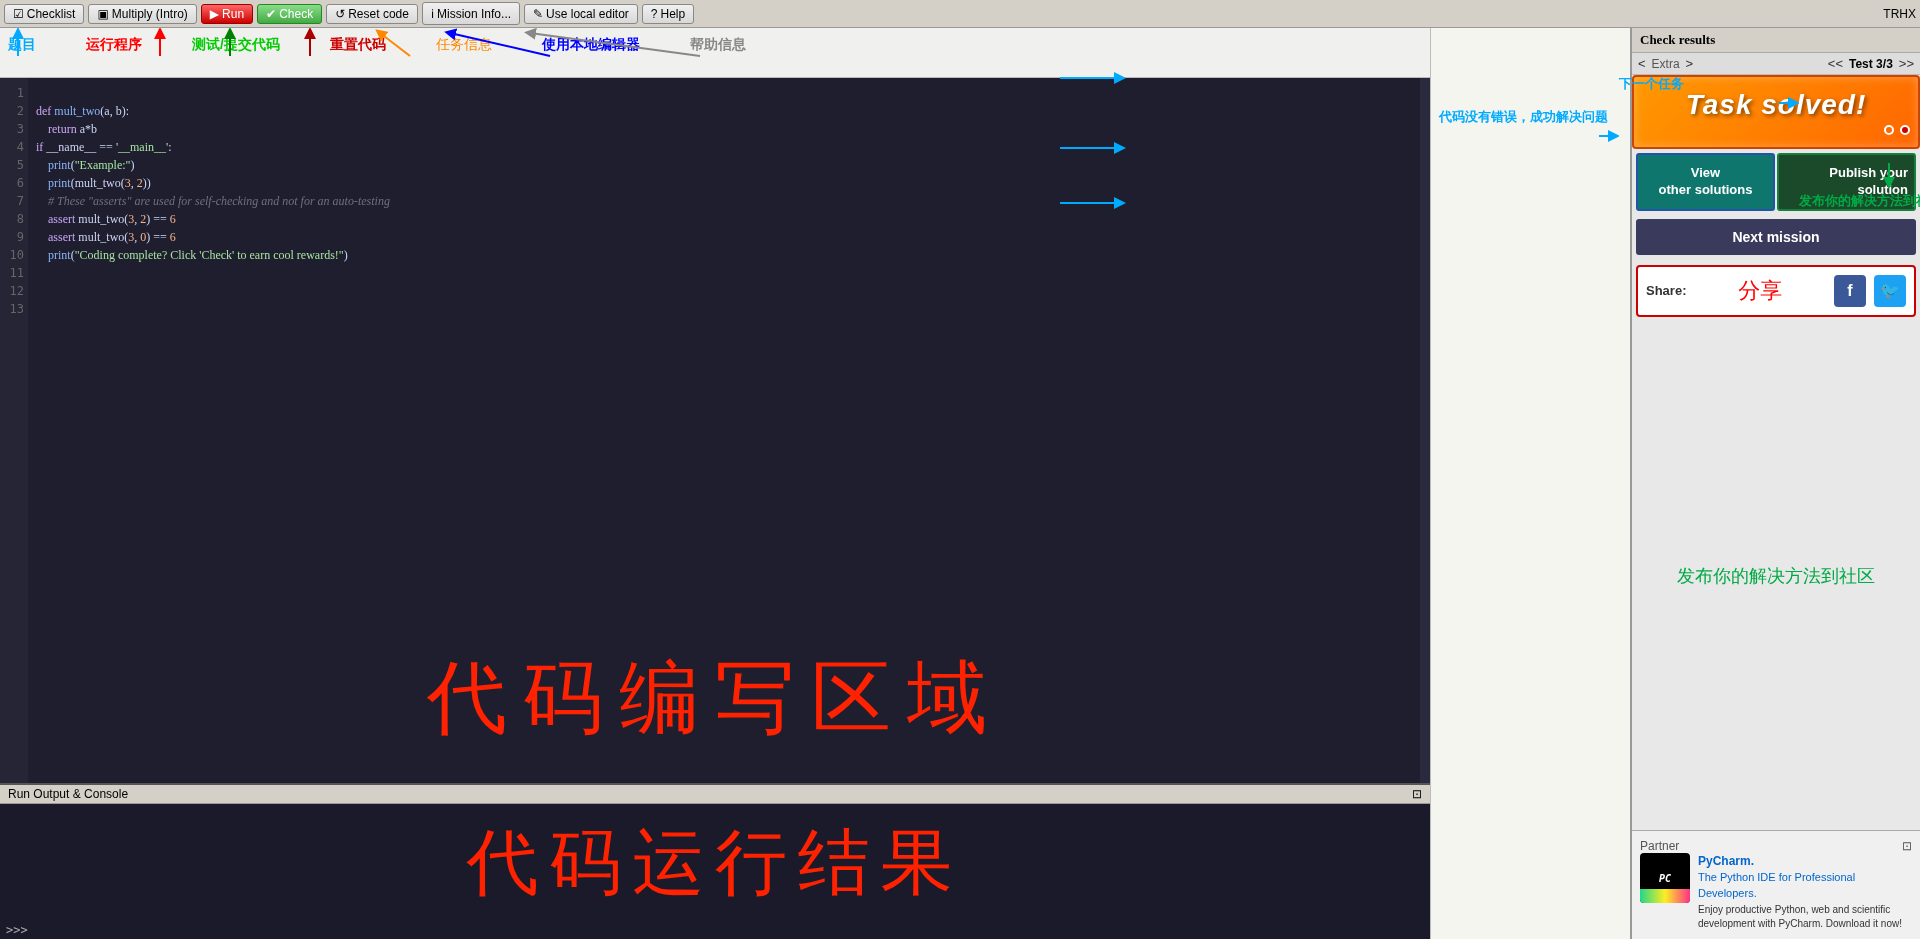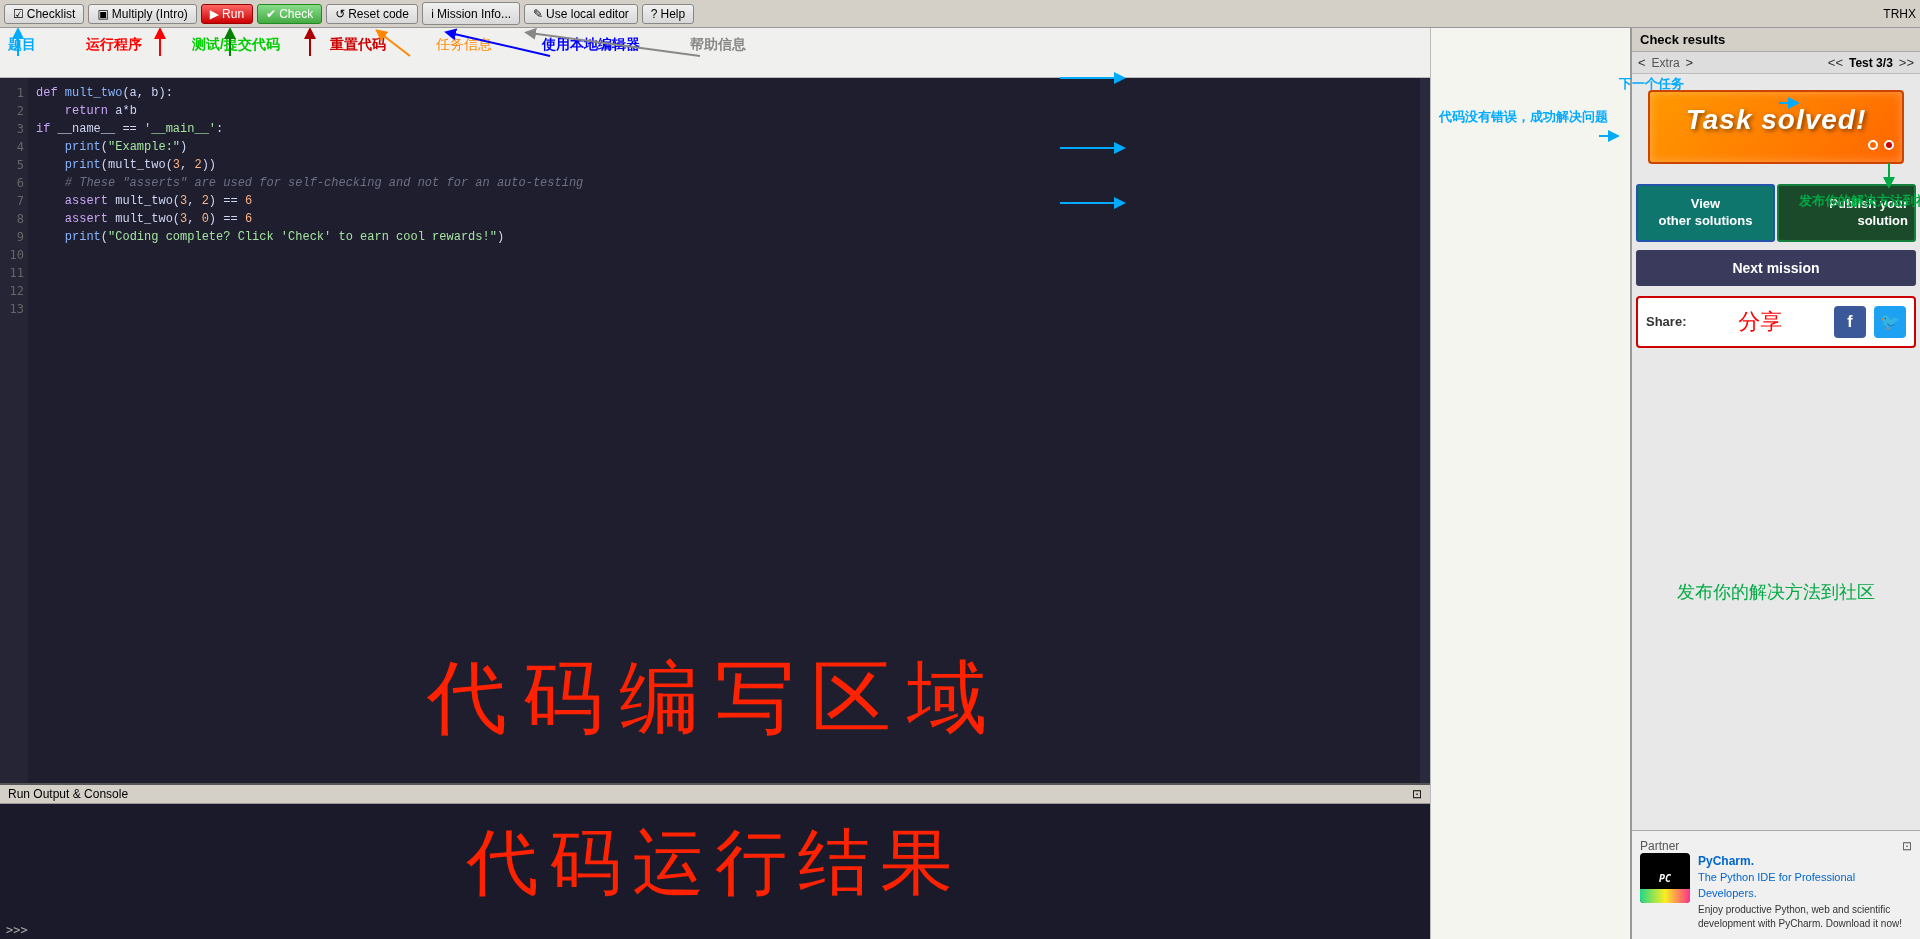--- a/index.html
+++ b/index.html
@@ -37,22 +37,22 @@
     }
     #editor-content {
       display: flex; height: 100%;
     }
     #line-numbers {
       background: #252535; color: #666; font-family: monospace; font-size: 12px;
       padding: 6px 4px; min-width: 28px; text-align: right; user-select: none;
       line-height: 1.5;
     }
     #code-area {
-      flex: 1; padding: 6px 8px; font-family: Liberation Mono, monospace; font-size: 12px;
-      color: #cdd6f4; line-height: 1.5; overflow: auto; position: relative;
+      flex: 1; padding: 6px 8px; font-family: Liberation Serif, serif; font-size: 12px;
+      color: #cdd6f4; line-height: 1.5; overflow: auto; position: relative; margin-top: 18px;
     }
     .code-line { white-space: pre; }
     .kw { color: #cba6f7; }
     .fn { color: #89b4fa; }
     .str { color: #a6e3a1; }
     .cm { color: #6c7086; font-style: italic; }
     .num { color: #fab387; }
     .ann-cyan { color: #00aaff; }
     .ann-red { color: #ff0000; }
     .ann-green { color: #00cc00; }
@@ -89,34 +89,34 @@
       margin-top: 40px;
     }
 
     
     #right-panel {
       width: 290px; background: #e8e8e8; border-left: 2px solid #999;
       display: flex; flex-direction: column; overflow: hidden;
     }
     #check-results-header {
       background: #d4d0c8; padding: 4px 8px; font-size: 13px; font-weight: bold;
-      border-bottom: 1px solid #aaa; display: flex; align-items: center; justify-content: space-between;
+      border-bottom: 1px solid #aaa; display: flex; align-items: center; justify-content: space-between; font-family: Liberation Serif, serif;
     }
     #check-results-nav {
       display: flex; align-items: center; gap: 6px; font-size: 12px;
       padding: 3px 6px; background: #ddd; border-bottom: 1px solid #bbb;
     }
     .nav-btn { cursor: pointer; font-size: 13px; color: #333; background: none; border: none; }
     .nav-label { font-size: 12px; color: #555; }
     .nav-test { font-size: 12px; font-weight: bold; }
 
     
     #task-solved-banner {
       background: linear-gradient(135deg, #ff9900, #ff6600);
-      margin: 16px; border-radius: 4px; padding: 12px 8px;
+      margin: 0; border-radius: 4px; padding: 12px 8px;
       text-align: center; border: 2px solid #cc4400;
       box-shadow: inset 0 0 10px rgba(255,255,255,0.3);
     }
     #task-solved-text {
       font-size: 28px; font-weight: bold; color: white;
       font-style: italic; text-shadow: 2px 2px 4px rgba(0,0,0,0.5);
       letter-spacing: 1px;
     }
     #task-solved-dots {
       display: flex; gap: 6px; justify-content: flex-end; margin-top: 4px;

